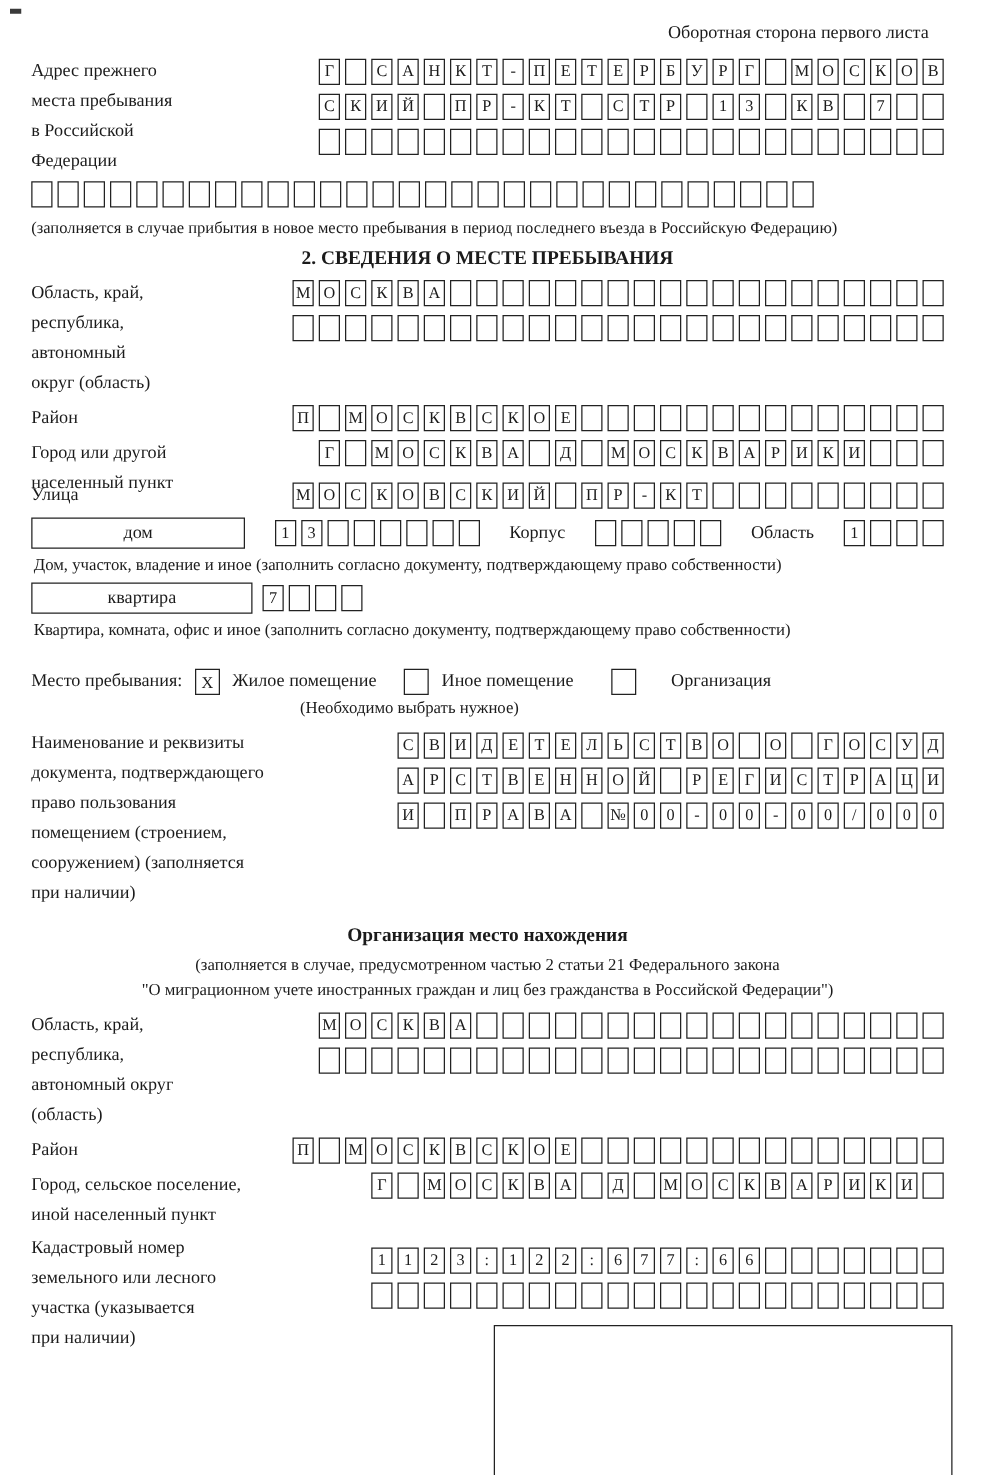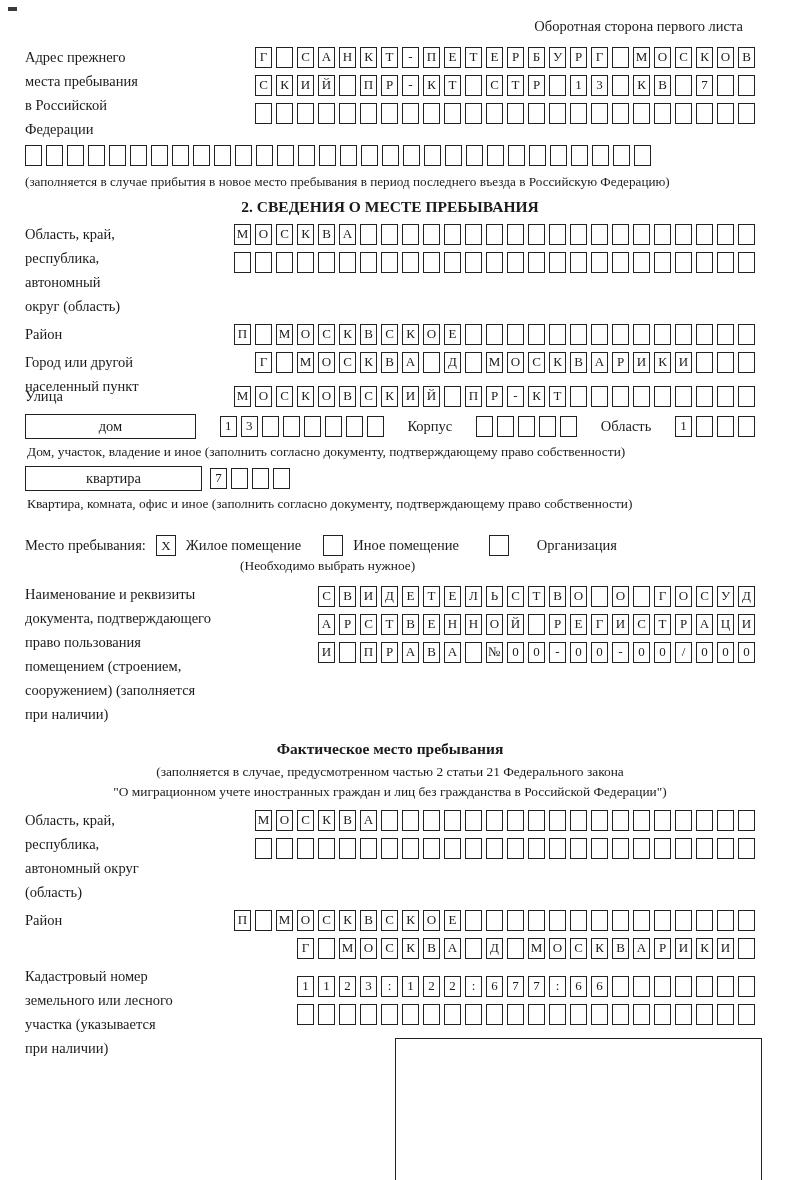--- a/index.html
+++ b/index.html
@@ -469,21 +469,21 @@
           <span class="cell">0</span>
           <span class="cell">0</span>
           <span class="cell">/</span>
           <span class="cell">0</span>
           <span class="cell">0</span>
           <span class="cell">0</span>
         </div>
     </div>
   </div>
 
-  <div class="sec-title" style="margin-top:14px;">Фактическое место пребывания</div>
+  <div class="sec-title" style="margin-top:14px;">Организация место нахождения</div>
   <div class="fact-note">(заполняется в случае, предусмотренном частью 2 статьи 21 Федерального закона</div>
   <div class="fact-note">"О миграционном учете иностранных граждан и лиц без гражданства в Российской Федерации")</div>
 
   <div class="block mt4">
     <div class="blk-label">Область, край,
 республика,
 автономный округ
 (область)</div>
     <div class="rows-col">
       <div class="cellrow">
@@ -568,20 +568,22 @@
           <span class="cell"></span>
           <span class="cell"></span>
           <span class="cell"></span>
           <span class="cell"></span>
           <span class="cell"></span>
         </div>
       </div>
   </div>
 
   <div class="block">
+    <div class="blk-label">Город, сельское поселение,
+иной населенный пункт</div>
     <div class="rows-col">
         <div class="cellrow">
           <span class="cell">Г</span>
           <span class="cell"></span>
           <span class="cell">М</span>
           <span class="cell">О</span>
           <span class="cell">С</span>
           <span class="cell">К</span>
           <span class="cell">В</span>
           <span class="cell">А</span>

